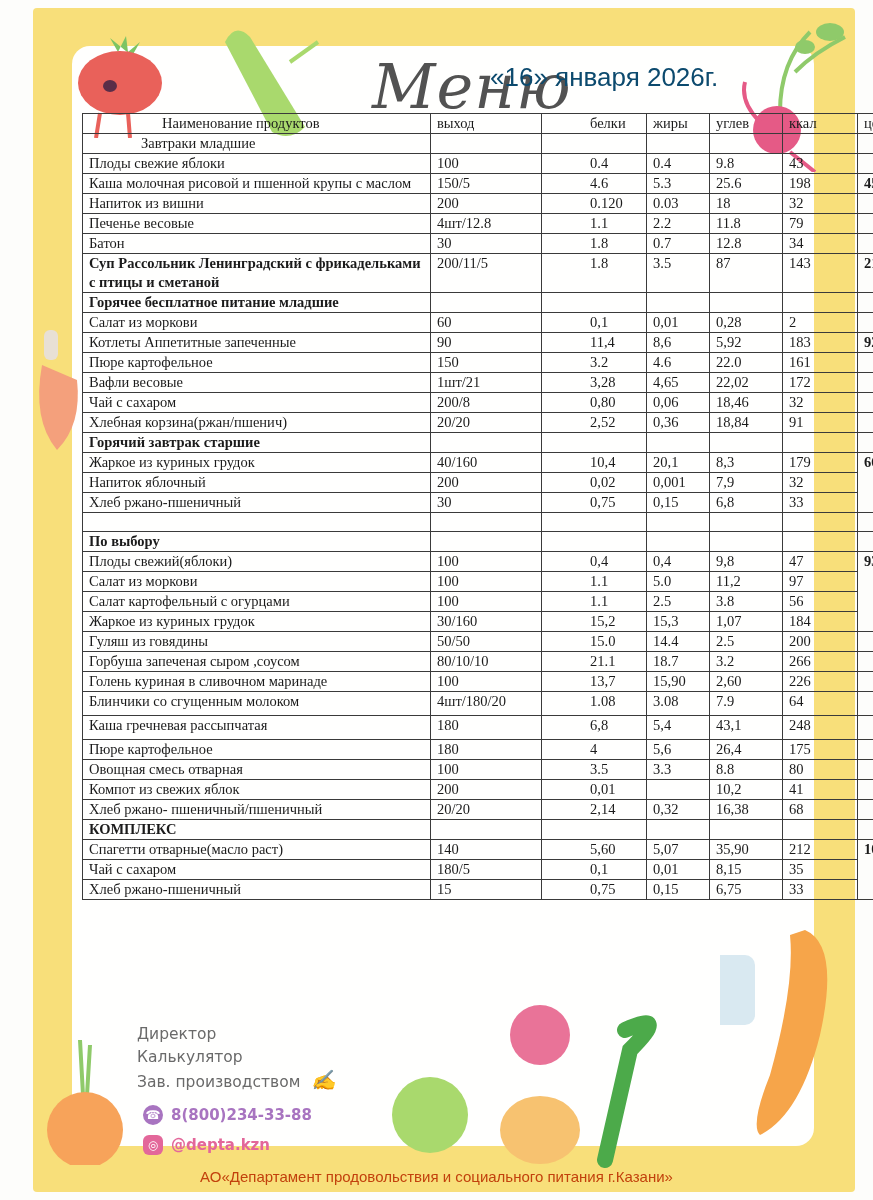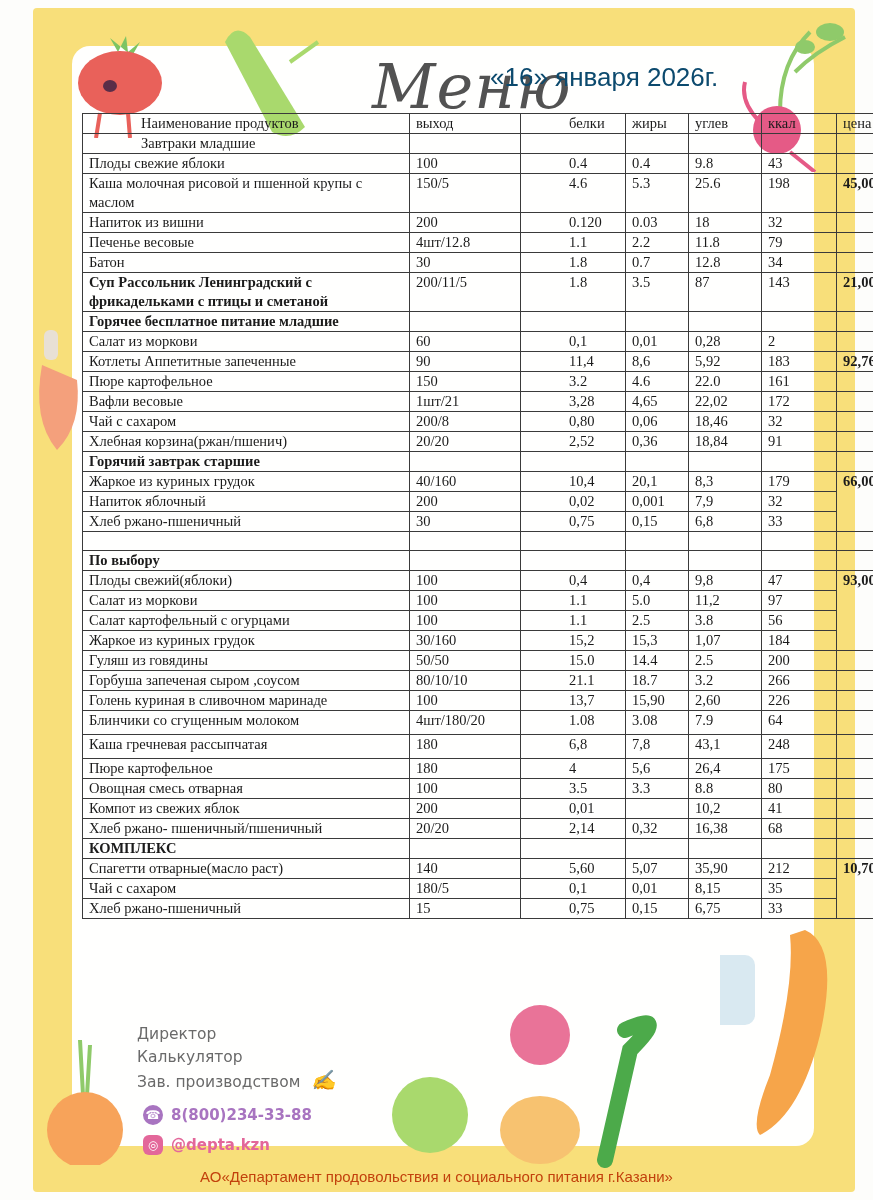--- a/index.html
+++ b/index.html
@@ -35,21 +35,21 @@
     border: 1px solid #3a3a3a; padding: 0 6px; vertical-align: top; background: transparent;
   }
   table.menu td.c0 { width: 262px; }
   table.menu td.c1 { width: 98px; }
   table.menu td.c2 { width: 50px; padding-left: 48px; }
   table.menu td.c3 { width: 50px; }
   table.menu td.c4 { width: 60px; }
   table.menu td.c5 { width: 62px; margin-left: 12px; }
   table.menu td.c6 { width: 78px; }
   tr.head td { text-align: left; }
-  tr.head td.c0 { padding-left: 58px; }
+  tr.head td.c0 { padding-left: 79px; }
   tr.section td.c0 { font-weight: bold; }
   tr.section-plain td.c0 { padding-left: 58px; }
   .price { font-weight: bold; }
   tr.bold-item td.c0 { font-weight: bold; }
   .sign-block {
     position: absolute; left: 137px; top: 1023px; font-family: "DejaVu Sans", sans-serif;
     font-size: 15.5px; color: #6a6a6a; line-height: 23px;
   }
   .contact { position: absolute; left: 143px; font-family: "DejaVu Sans", sans-serif; font-size: 15px; font-weight: bold; color: #a874c0; }
   .contact .ic { display: inline-block; width: 20px; height: 20px; border-radius: 50%; background: #a874c0; color: #fff; text-align: center; line-height: 20px; font-size: 12px; margin-right: 8px; vertical-align: middle; }
@@ -356,21 +356,21 @@
         <td class="c2">1.08</td>
         <td class="c3">3.08</td>
         <td class="c4">7.9</td>
         <td class="c5">64</td>
         <td class="c6 price"></td>
       </tr>
       <tr class="item" style="height: 24px;">
         <td class="c0">Каша гречневая рассыпчатая</td>
         <td class="c1">180</td>
         <td class="c2">6,8</td>
-        <td class="c3">7,8</td>
+        <td class="c3">5,4</td>
         <td class="c4">43,1</td>
         <td class="c5">248</td>
         <td class="c6 price"></td>
       </tr>
       <tr class="item">
         <td class="c0">Пюре картофельное</td>
         <td class="c1">180</td>
         <td class="c2">4</td>
         <td class="c3">5,6</td>
         <td class="c4">26,4</td>

